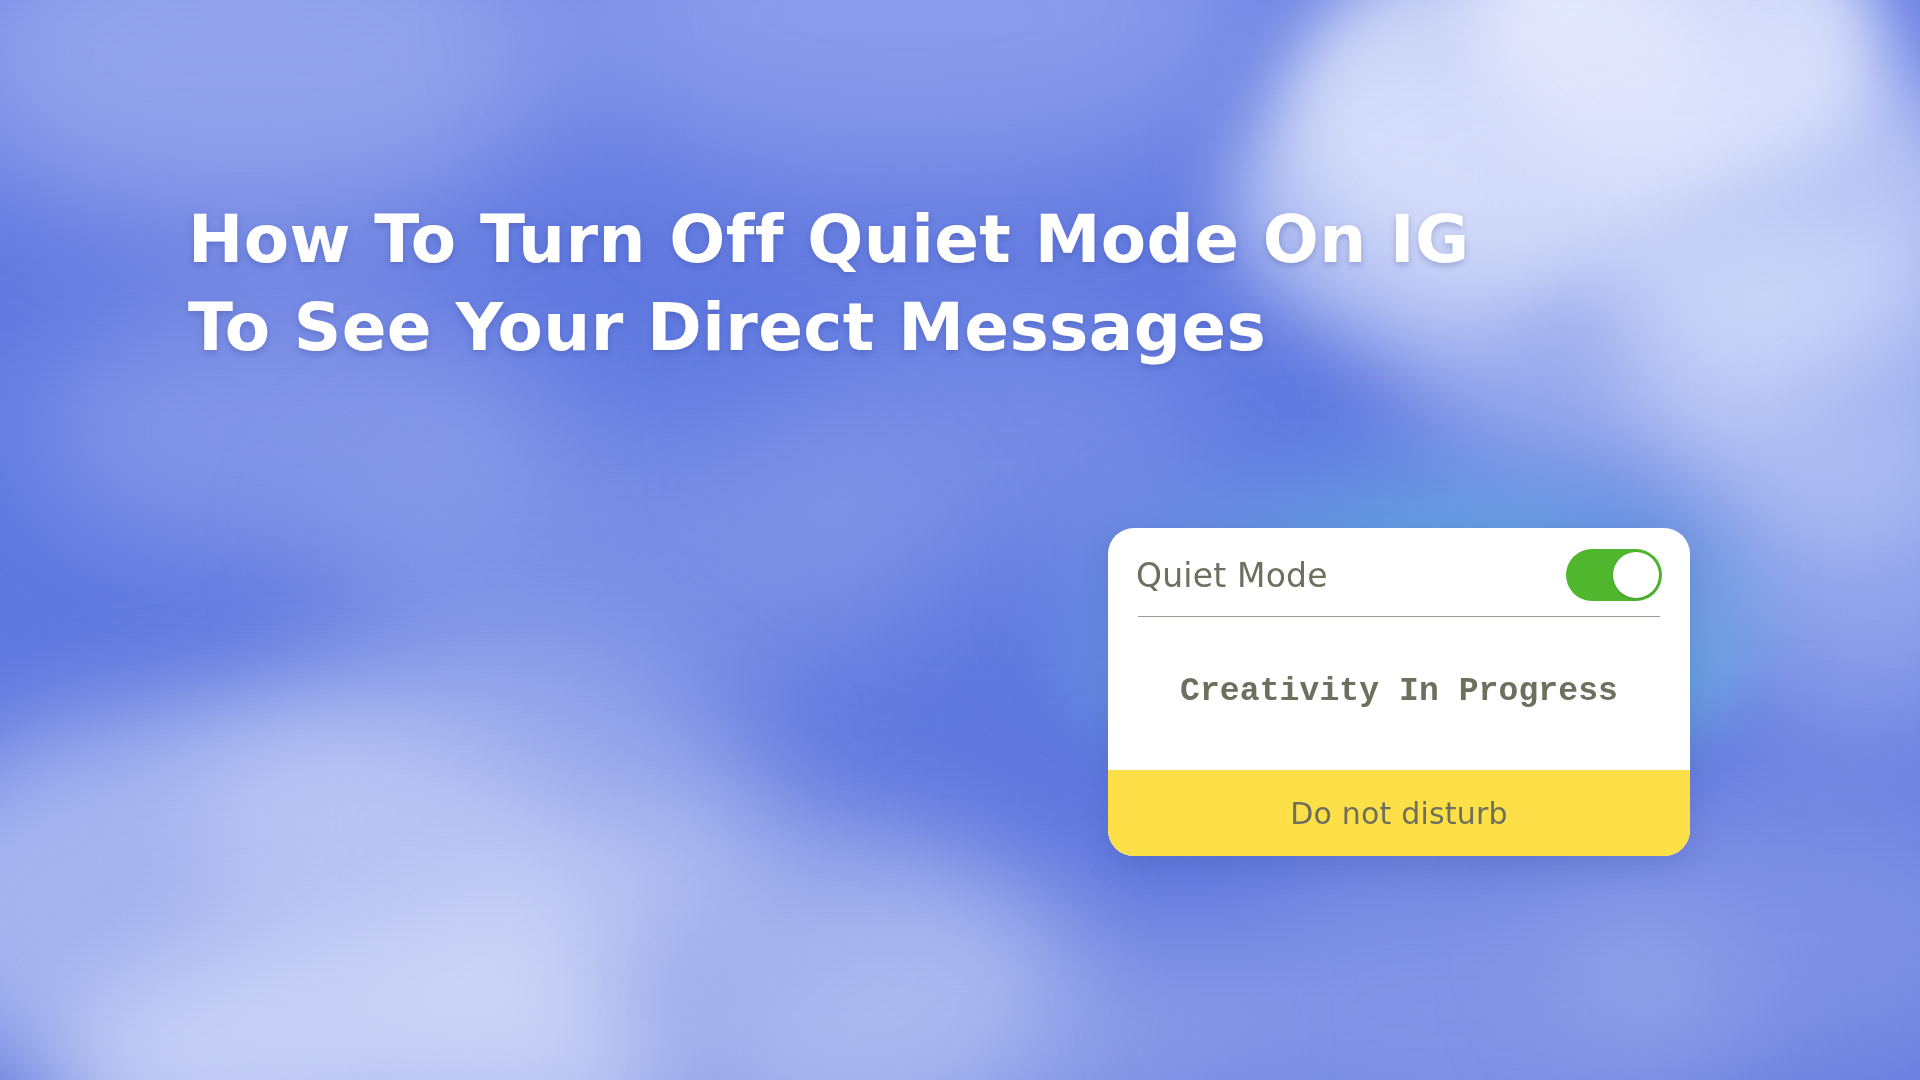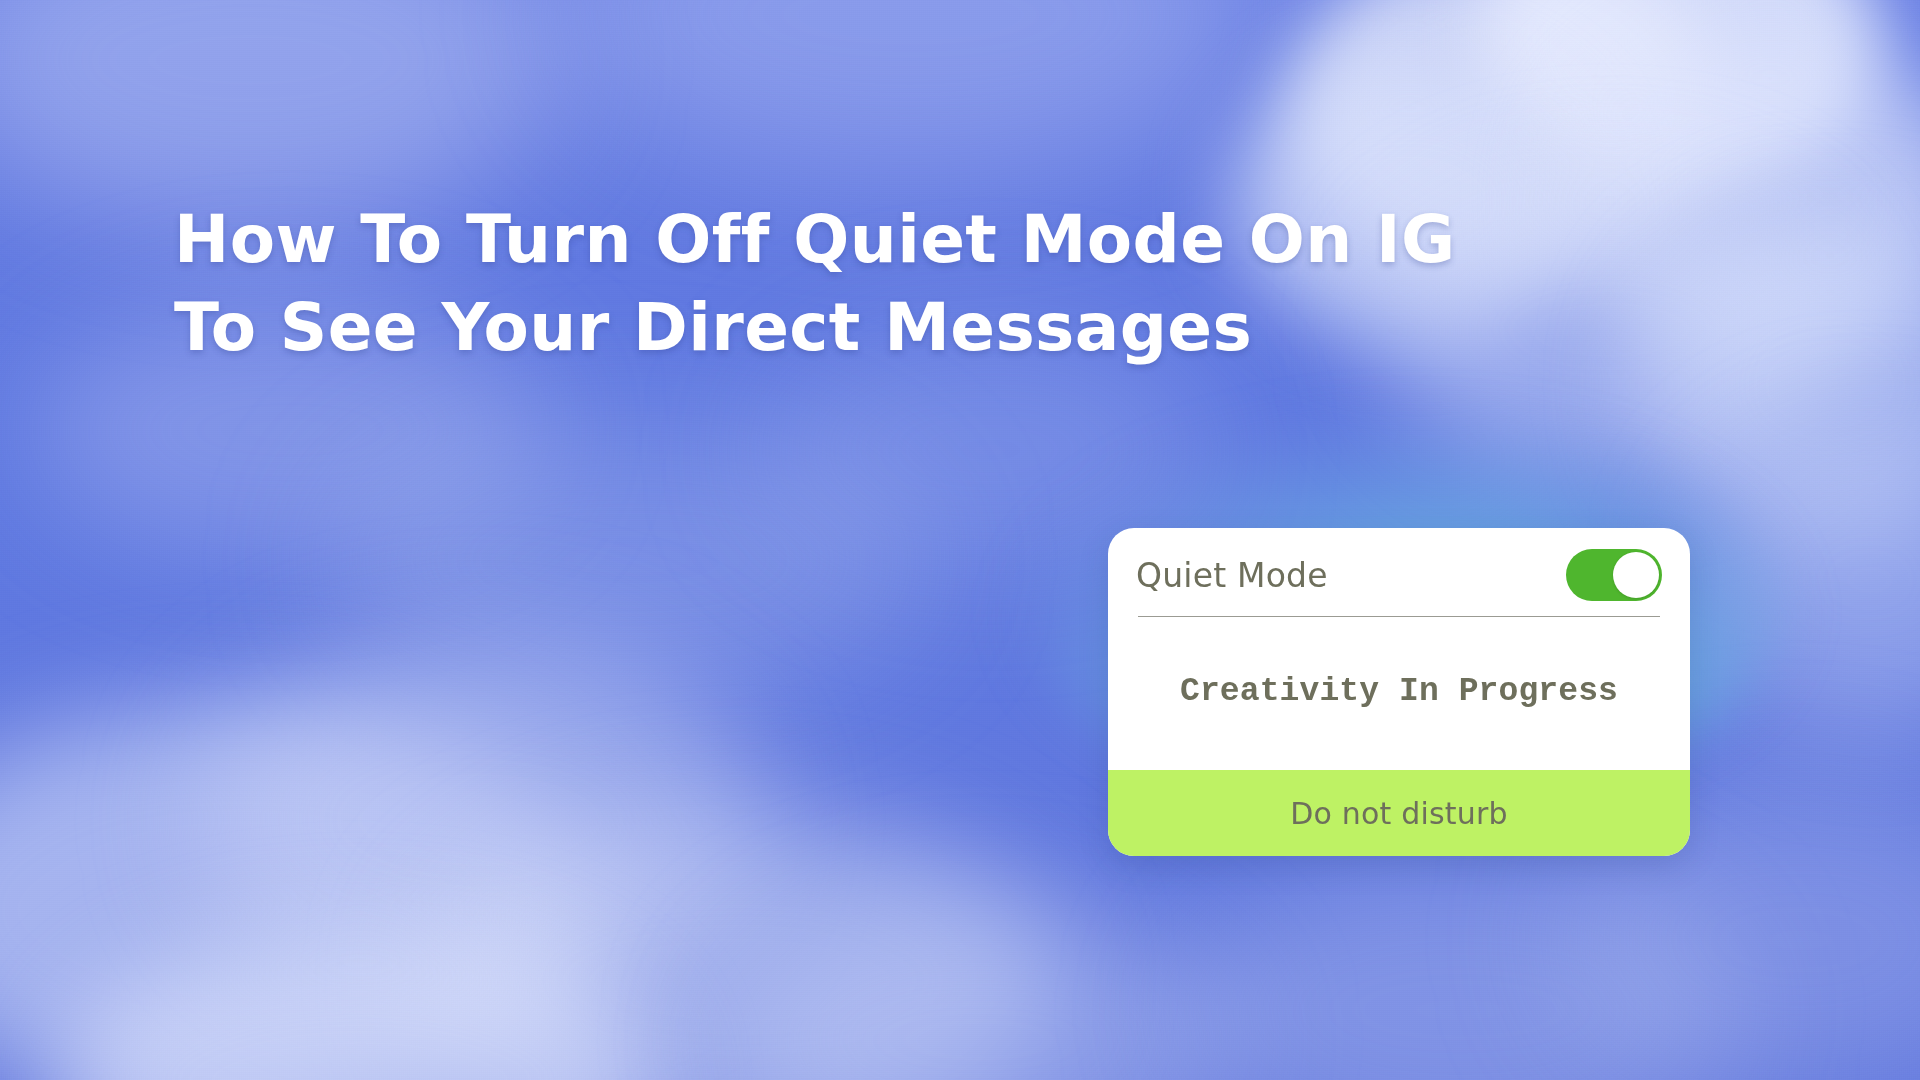--- a/index.html
+++ b/index.html
@@ -93,21 +93,21 @@
     opacity:0.16;
     pointer-events:none;
     background-image:
       repeating-linear-gradient(0deg,   rgba(255,255,255,0.05) 0 1px, rgba(0,0,0,0.04) 1px 2px),
       repeating-linear-gradient(90deg,  rgba(255,255,255,0.04) 0 1px, rgba(0,0,0,0.03) 1px 2px);
   }
 
   
   .headline {
     position:absolute;
-    left:174px;
+    left:188px;
     top:196px;
     width:1420px;
     color:#FFFFFF;
     font-family:"DejaVu Sans", sans-serif;
     font-weight:700;
     font-size:66px;
     line-height:88px;
     letter-spacing:0.4px;
     text-shadow:0 3px 6px rgba(44,62,140,0.28);
     white-space:pre-line;
@@ -214,21 +214,21 @@
     font-size:33px;
     font-weight:700;
     color:#6E6F5C;
     letter-spacing:0.1px;
     margin-top:-4px;
   }
 
   .card-footer {
     flex:0 0 auto;
     height:86px;
-    background:#bef264;
+    background:#fde047;
     display:flex;
     align-items:center;
     justify-content:center;
     cursor:pointer;
   }
 
   .footer-text {
     font-family:"DejaVu Sans", sans-serif;
     font-size:30px;
     font-weight:400;

